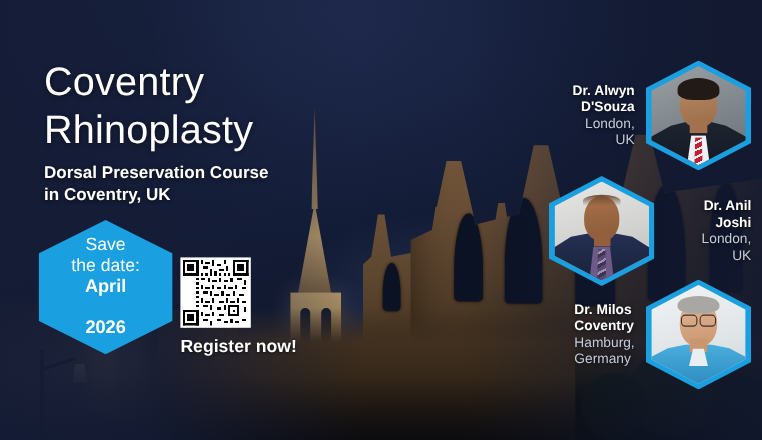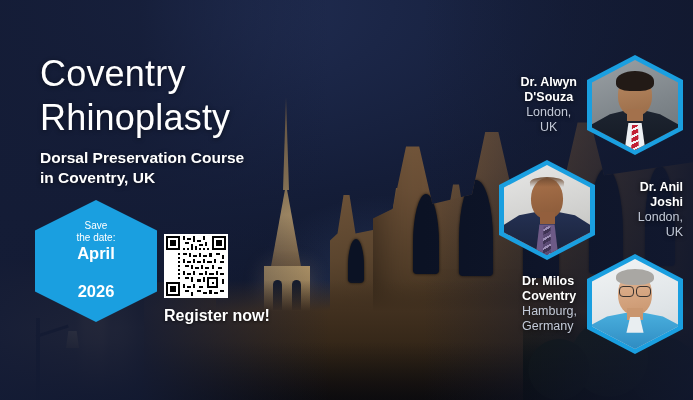--- a/index.html
+++ b/index.html
@@ -150,21 +150,21 @@
   }
 
   
   .hex-badge {
     position:absolute; left:35px; top:200px; width:122px; height:122px; z-index:7;
     background:#1a9fe0;
     clip-path:polygon(50% 0%, 100% 25%, 100% 75%, 50% 100%, 0% 75%, 0% 25%);
     display:flex; flex-direction:column; align-items:center; justify-content:center;
     color:#fff; text-align:center; line-height:1.2;
   }
-  .hex-badge .small { font-size:10px; font-weight:400; }
+  .hex-badge .small { font-size:16px; font-weight:400; }
   .hex-badge .big { font-size:16.5px; font-weight:700; margin-top:3px; }
 
   
   .qr-wrap { position:absolute; left:164px; top:234px; z-index:7; }
   .qr { width:64px; height:64px; background:#fff; padding:2px; }
   .qr canvas, .qr svg { display:block; }
   .qr-label {
     margin-top:9px; color:#fff; font-weight:700; font-size:16px;
     text-shadow:0 1px 3px rgba(0,0,0,.7); white-space:nowrap;
   }
@@ -407,21 +407,21 @@
             <rect x="18" y="27" width="2" height="1"></rect>
           <rect x="21" y="26" width="1" height="2"></rect>
             <rect x="23" y="27" width="2" height="1"></rect>
         </g>
       </svg>
     </div>
     <div class="qr-label">Register now!</div>
   </div>
 
   <div class="speaker" style="right:10px; top:55px;">
-    <div class="sp-text" style="text-align:center; margin-right:10px;">
+    <div class="sp-text" style="text-align:right; margin-right:10px;">
       <div class="sp-name">Dr. Alwyn</div>
       <div class="sp-name">D'Souza</div>
       <div class="sp-loc">London,</div>
       <div class="sp-loc">UK</div>
     </div>
     <div class="portrait">
       <div class="inner">
         <div class="ph ph-1">
           <div class="suit"></div>
           <div class="head"></div>

